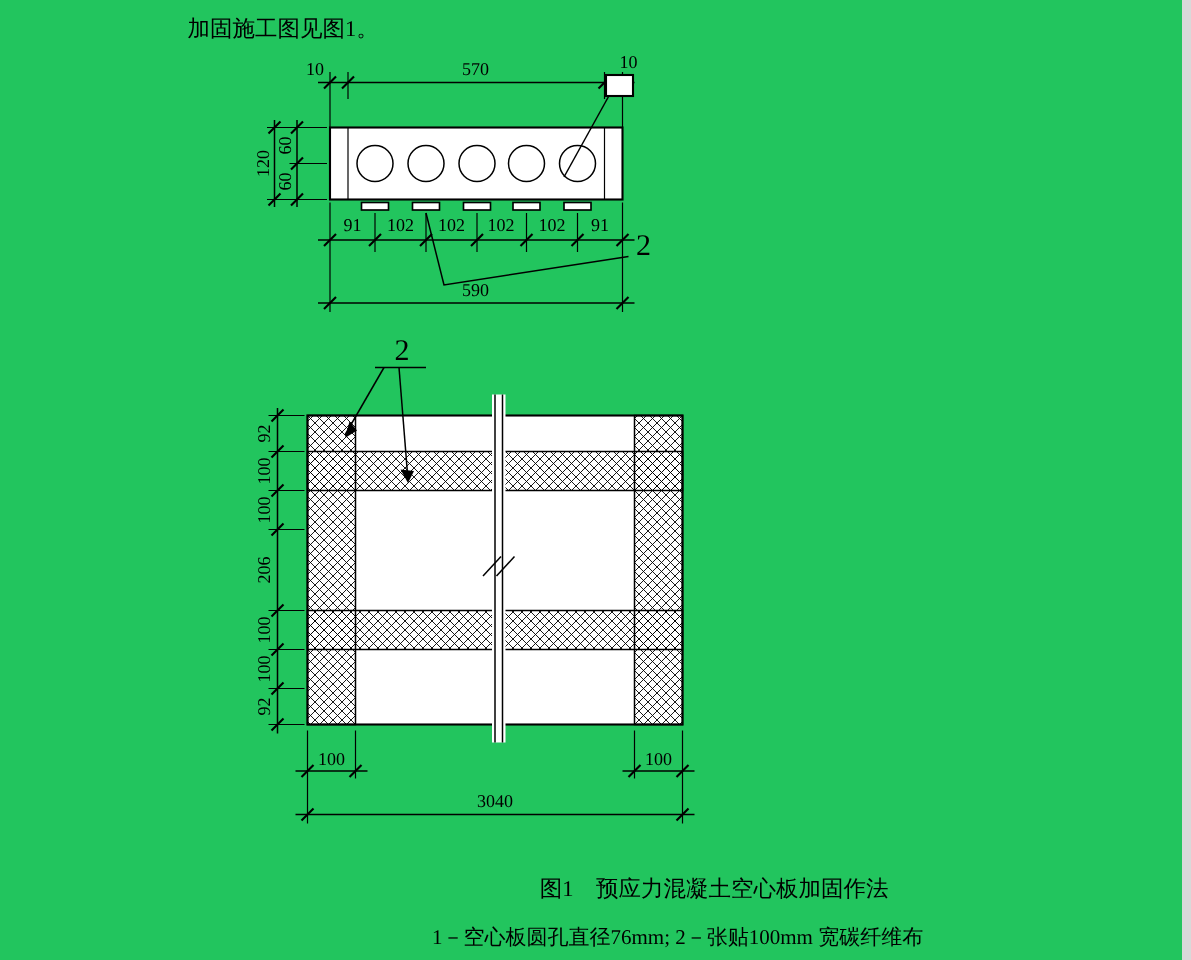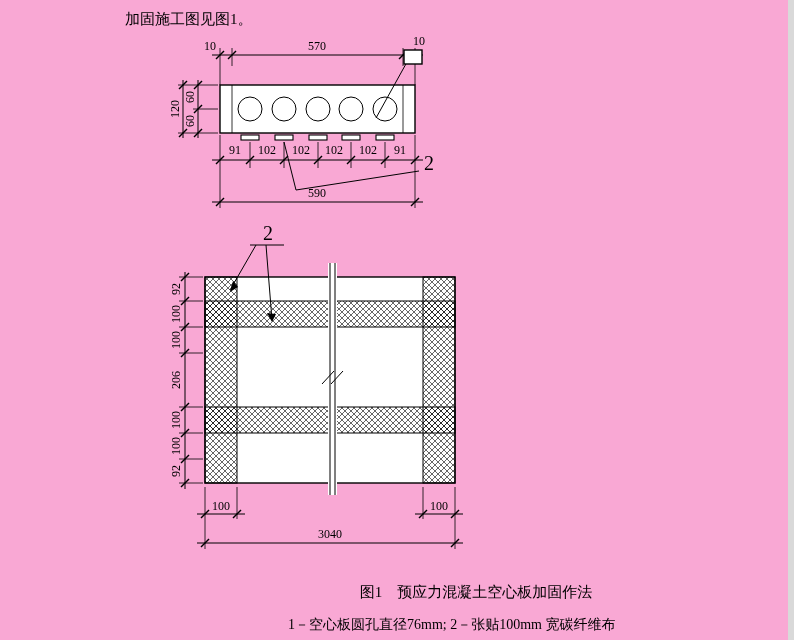--- a/index.html
+++ b/index.html
@@ -1,16 +1,16 @@
 <!DOCTYPE html>
 <html><head>
 <meta charset="utf-8">
 <style>
   html,body{margin:0;padding:0;background:#ffffff}
-  .page{width:794px;height:640px;background:#f9a8d4;position:relative;overflow:hidden;
+  .page{width:794px;height:640px;background:#22c55e;position:relative;overflow:hidden;
         font-family:"Liberation Serif","DejaVu Serif",serif}
   svg{display:block}
   .ln{stroke:#000;stroke-width:1;fill:none}
   .thin{stroke:#000;stroke-width:0.8;fill:none}
   .outline{stroke:#000;stroke-width:1.4;fill:#ffffff}
   .hole{stroke:#000;stroke-width:1;fill:#ffffff}
   .hatched{stroke:#000;stroke-width:1;fill:url(#hatch)}
   .tick{stroke:#000;stroke-width:1.4;fill:none}
   .strip{fill:#ffffff;stroke:#000;stroke-width:1.1}
   .dim{font-size:12px;fill:#000;text-anchor:middle;

